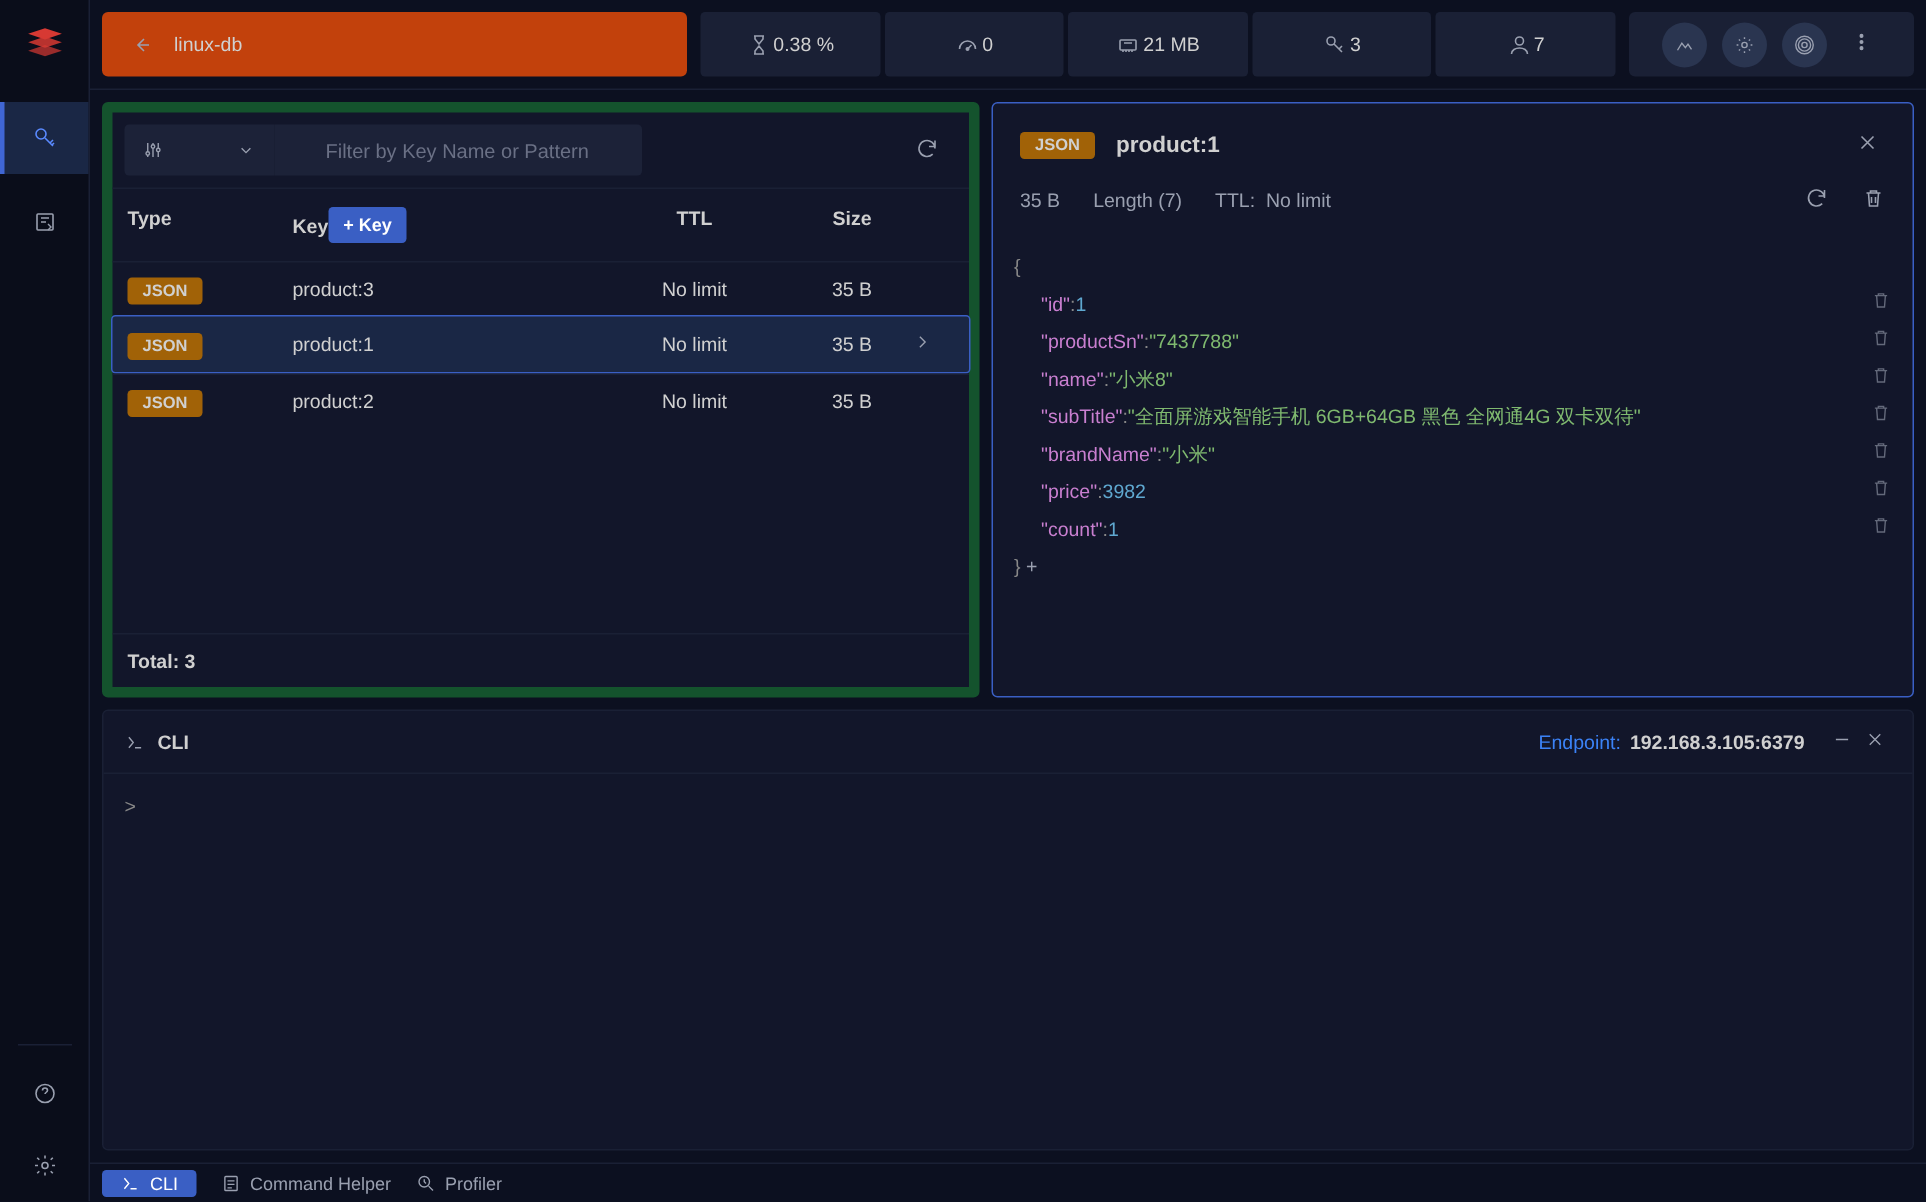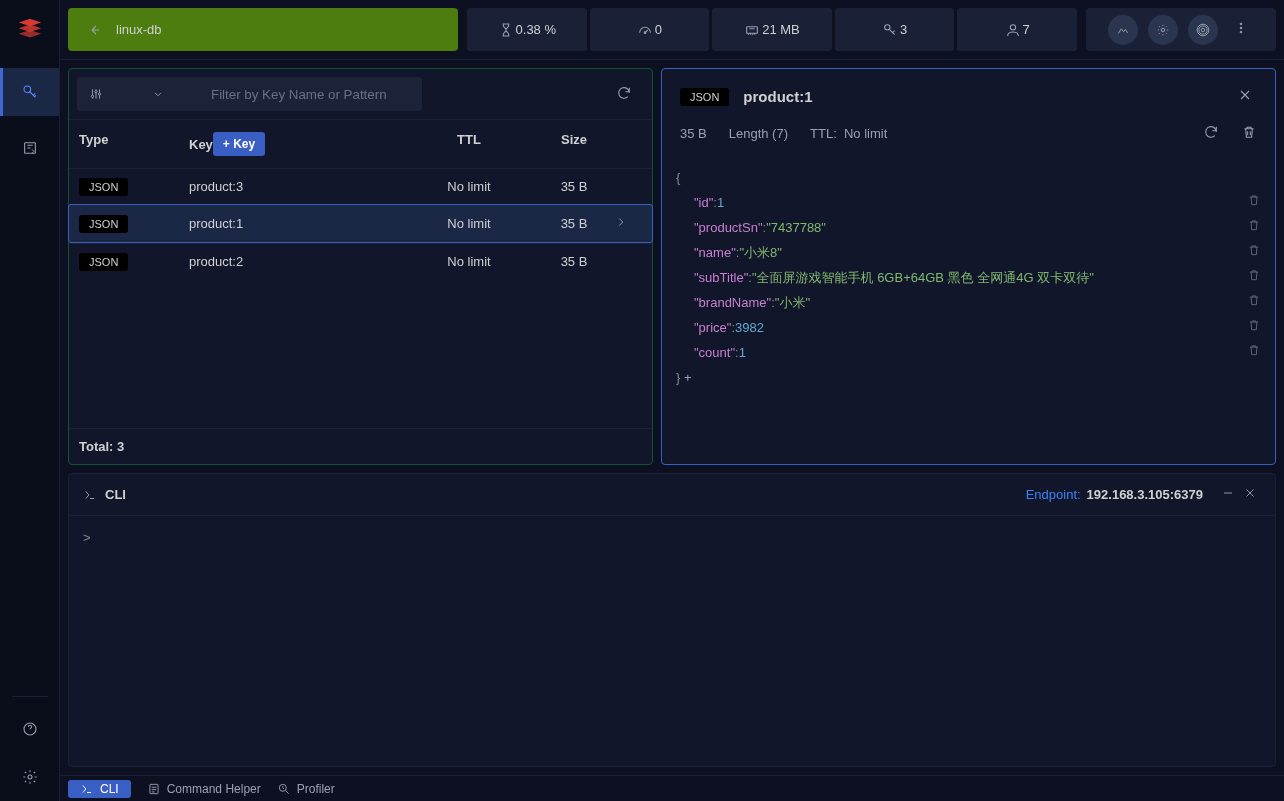--- a/index.html
+++ b/index.html
@@ -9,45 +9,45 @@
 .logo{height:60px;display:flex;align-items:center;justify-content:center;width:100%}
 .logo svg{width:30px;height:30px}
 .nav-icons{display:flex;flex-direction:column;gap:8px;margin-top:8px;width:100%}
 .nav-icon{height:48px;display:flex;align-items:center;justify-content:center;cursor:pointer;position:relative}
 .nav-icon.active{background:#1a2745}
 .nav-icon.active::before{content:'';position:absolute;left:0;top:0;bottom:0;width:3px;background:#4066d4}
 .nav-spacer{flex:1}
 .nav-sep{height:1px;background:#1a2035;margin:8px 12px;width:36px}
 .main{flex:1;display:flex;flex-direction:column}
 .header{height:60px;display:flex;gap:8px;padding:8px;border-bottom:1px solid #1a2035}
-.hdr-db{flex:0 0 390px;background:#4d7c0f;border-radius:4px;display:flex;align-items:center;padding:0 18px;gap:14px}
+.hdr-db{flex:0 0 390px;background:#c2410c;border-radius:4px;display:flex;align-items:center;padding:0 18px;gap:14px}
 .hdr-stats{flex:1;display:flex;gap:1px;background:#0c1020}
 .stat-cell{flex:1;background:#1a2035;display:flex;align-items:center;justify-content:center;gap:2px;border-radius:3px;margin:0 1px}
 .hdr-actions{flex:0 0 190px;background:#1a2035;border-radius:4px;display:flex;align-items:center;justify-content:center;gap:10px}
 .icon-btn-round{width:30px;height:30px;border-radius:50%;background:#2a3550;display:flex;align-items:center;justify-content:center;cursor:pointer}
 .content{flex:1;display:flex;gap:8px;padding:8px;min-height:0}
-.left-pane{flex:0 0 585px;display:flex;flex-direction:column;background:#12162a;border:1px solid #14532d;border-radius:4px}
+.left-pane{flex:0 0 585px;display:flex;flex-direction:column;background:#12162a;border:7px solid #14532d;border-radius:4px}
 .right-pane{flex:1;background:#12162a;border:1px solid #3a5fc4;border-radius:4px;display:flex;flex-direction:column}
 .filter-row{display:flex;align-items:center;padding:8px;gap:0;border-bottom:1px solid #1a2035}
 .filter-type{width:100px;height:34px;background:#1c2238;display:flex;align-items:center;justify-content:space-between;padding:0 12px;border-radius:3px 0 0 3px;cursor:pointer}
 .filter-input{flex:1;height:34px;background:#1c2238;border:none;color:#d0d0d0;padding:0 34px;border-radius:0 3px 3px 0;outline:none;position:relative}
 .filter-wrap{flex:1;position:relative}
 .filter-wrap .search-icn{position:absolute;left:10px;top:9px}
 .refresh-area{padding:0 12px;cursor:pointer}
 .thead{display:flex;padding:12px 10px;font-weight:600;color:#d0d0d0;align-items:flex-start}
 .col-type{flex:0 0 110px}
 .col-key{flex:1;display:flex;align-items:center;}
 .col-ttl{flex:0 0 130px;text-align:center}
 .col-size{flex:0 0 80px;text-align:center}
 .col-chev{flex:0 0 28px}
 .add-key-btn{background:#3a5fc4;color:#fff;padding:5px 10px;border-radius:3px;font-size:12px;font-weight:600;cursor:pointer}
 .tbody{flex:1}
 .trow{display:flex;padding:10px 10px;align-items:center;cursor:pointer;border-top:1px solid #1a2035}
 .trow.selected{background:#1a2745;border:1px solid #3a5fc4;border-radius:3px;margin:0 -1px}
-.type-badge{background:#000000;padding:3px 10px;border-radius:3px;font-size:11px;font-weight:400;color:#d0d0d0}
+.type-badge{background:#a16207;padding:3px 10px;border-radius:3px;font-size:11px;font-weight:700;color:#d0d0d0}
 .tfoot{padding:10px;border-top:1px solid #1a2035;font-weight:600}
 .detail-hdr{padding:14px 18px;display:flex;align-items:center;gap:14px}
 .detail-meta{padding:0 18px 12px;display:flex;gap:22px;color:#9aa0b0;font-size:13px;align-items:center}
 .detail-meta .spacer{flex:1}
 .detail-body{flex:1;padding:10px 14px;font-family:'Courier New',monospace;font-size:13px;line-height:25px}
 .json-row{display:flex;align-items:center}
 .json-row .del{margin-left:auto;cursor:pointer;opacity:.6}
 .jkey{color:#c97fd0}
 .jstr{color:#7fb96f}
 .jnum{color:#5fa8d0}

